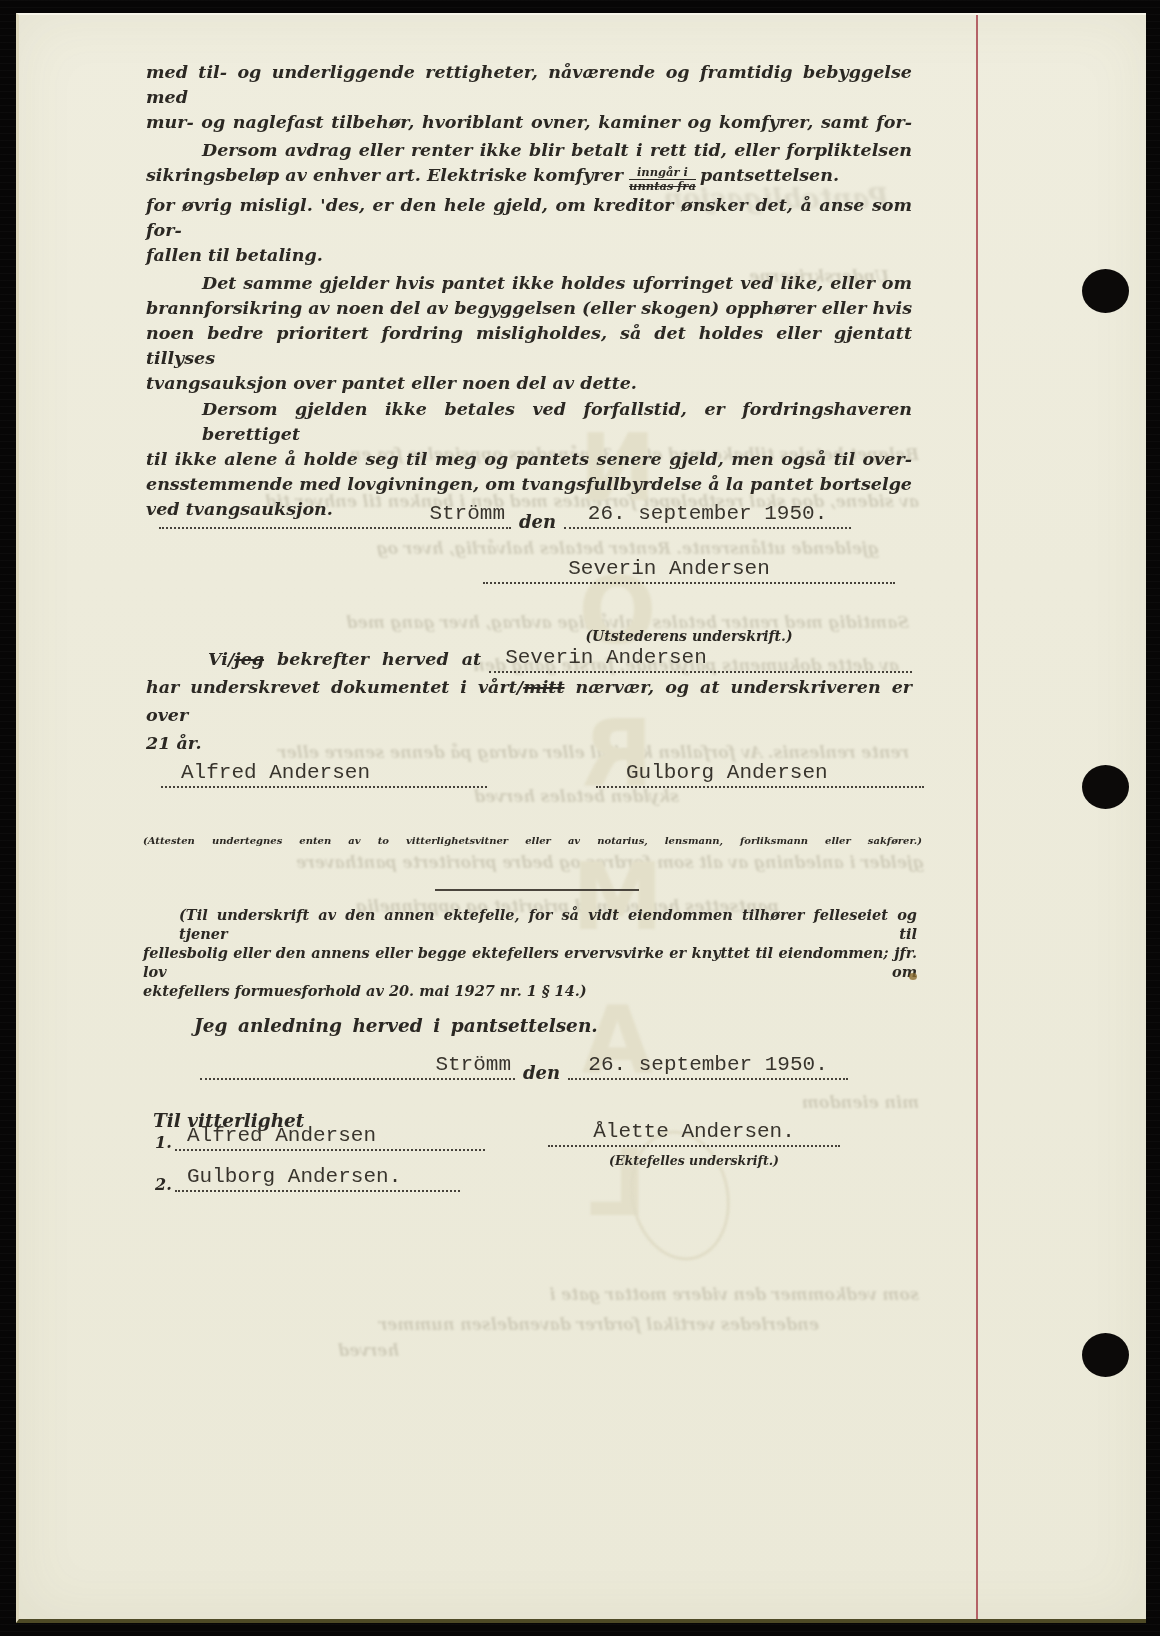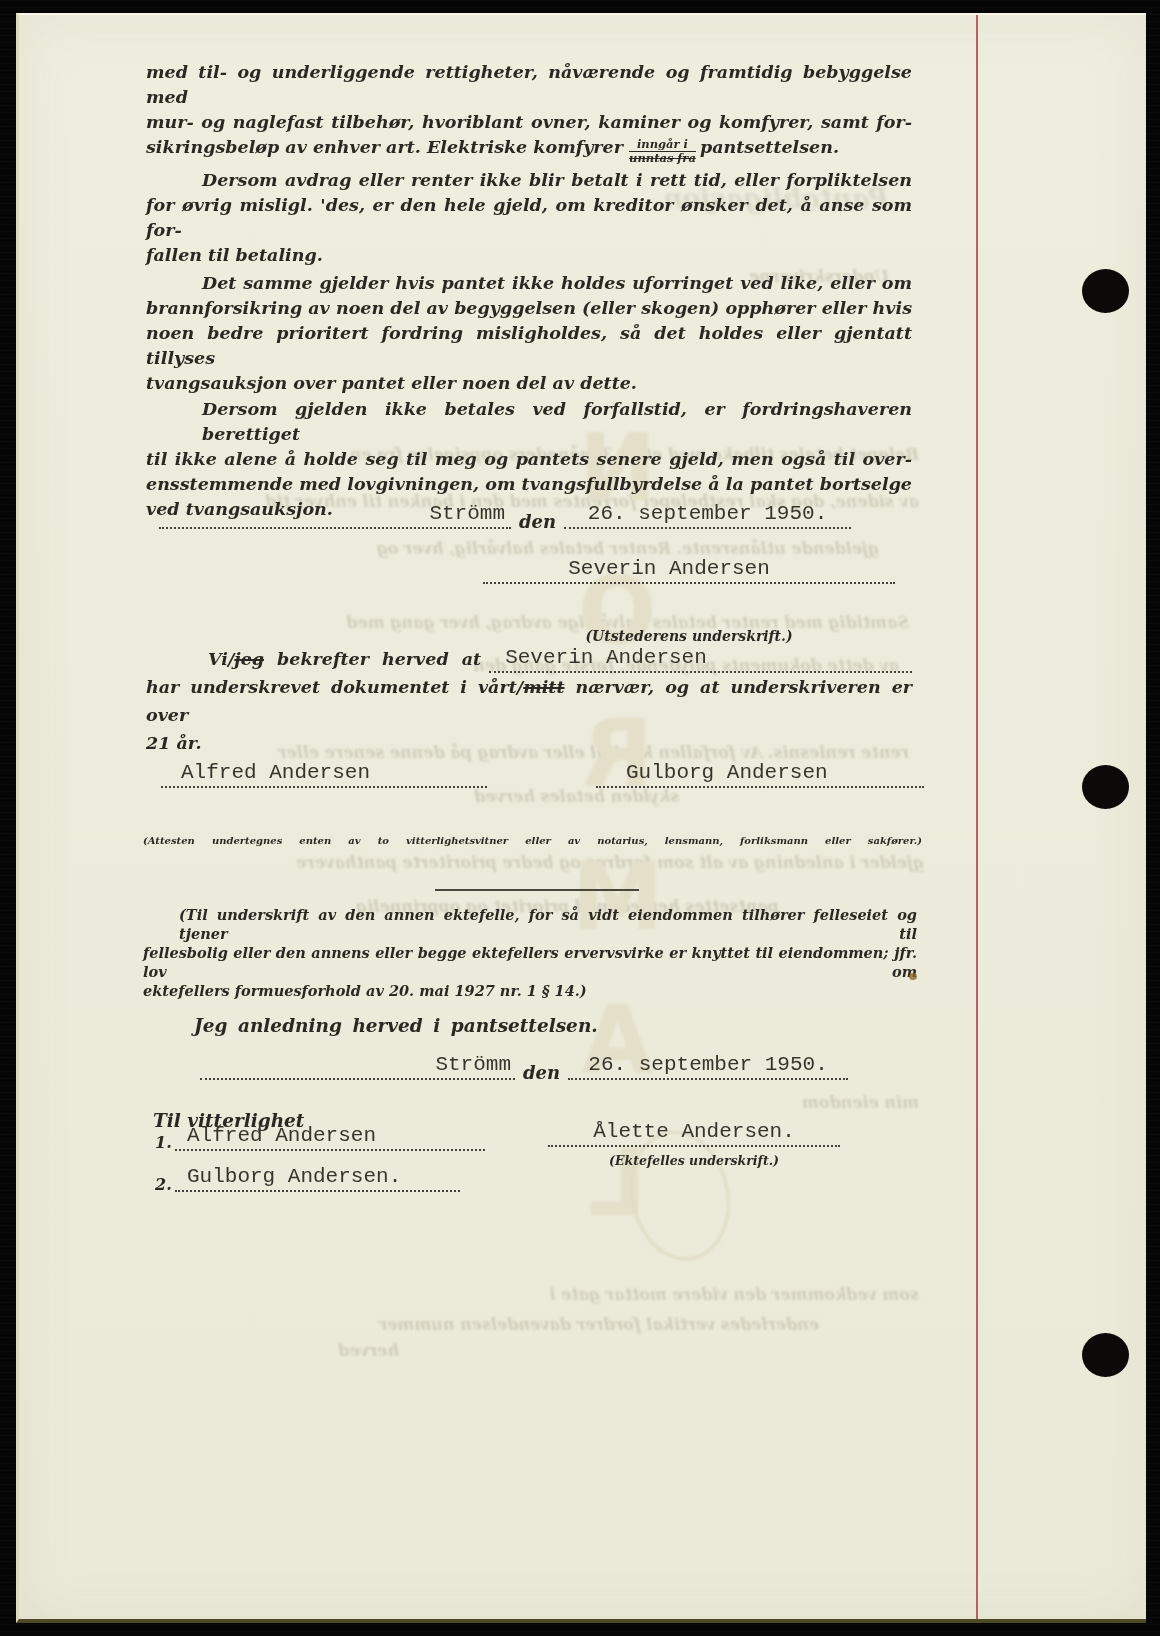--- a/index.html
+++ b/index.html
@@ -88,23 +88,23 @@
 
     <div class="redline"></div>
 
     <div class="hole" style="left:1063px;top:254px;"></div>
     <div class="hole" style="left:1063px;top:750px;"></div>
     <div class="hole" style="left:1063px;top:1318px;"></div>
 
     <div class="bodytext printed">
       <span class="ln jl">med til- og underliggende rettigheter, nåværende og framtidig bebyggelse med</span>
       <span class="ln jl">mur- og naglefast tilbehør, hvoriblant ovner, kaminer og komfyrer, samt for-</span>
+      <span class="ln jl ind" style="margin-top:3px;">Dersom avdrag eller renter ikke blir betalt i rett tid, eller forpliktelsen</span>
+
       <span class="ln"><span>sikringsbeløp av enhver art. Elektriske komfyrer</span><span class="fraction"><span class="ftop">inngår i</span><span class="fbot">unntas fra</span></span><span>pantsettelsen.</span></span>
-
-      <span class="ln jl ind" style="margin-top:3px;">Dersom avdrag eller renter ikke blir betalt i rett tid, eller forpliktelsen</span>
       <span class="ln jl">for øvrig misligl. 'des, er den hele gjeld, om kreditor ønsker det, å anse som for-</span>
       <span class="ln">fallen til betaling.</span>
 
       <span class="ln jl ind" style="margin-top:3px;">Det samme gjelder hvis pantet ikke holdes uforringet ved like, eller om</span>
       <span class="ln jl">brannforsikring av noen del av begyggelsen (eller skogen) opphører eller hvis</span>
       <span class="ln jl">noen bedre prioritert fordring misligholdes, så det holdes eller gjentatt tillyses</span>
       <span class="ln">tvangsauksjon over pantet eller noen del av dette.</span>
 
       <span class="ln jl ind" style="margin-top:1px;">Dersom gjelden ikke betales ved forfallstid, er fordringshaveren berettiget</span>
       <span class="ln jl">til ikke alene å holde seg til meg og pantets senere gjeld, men også til over-</span>

